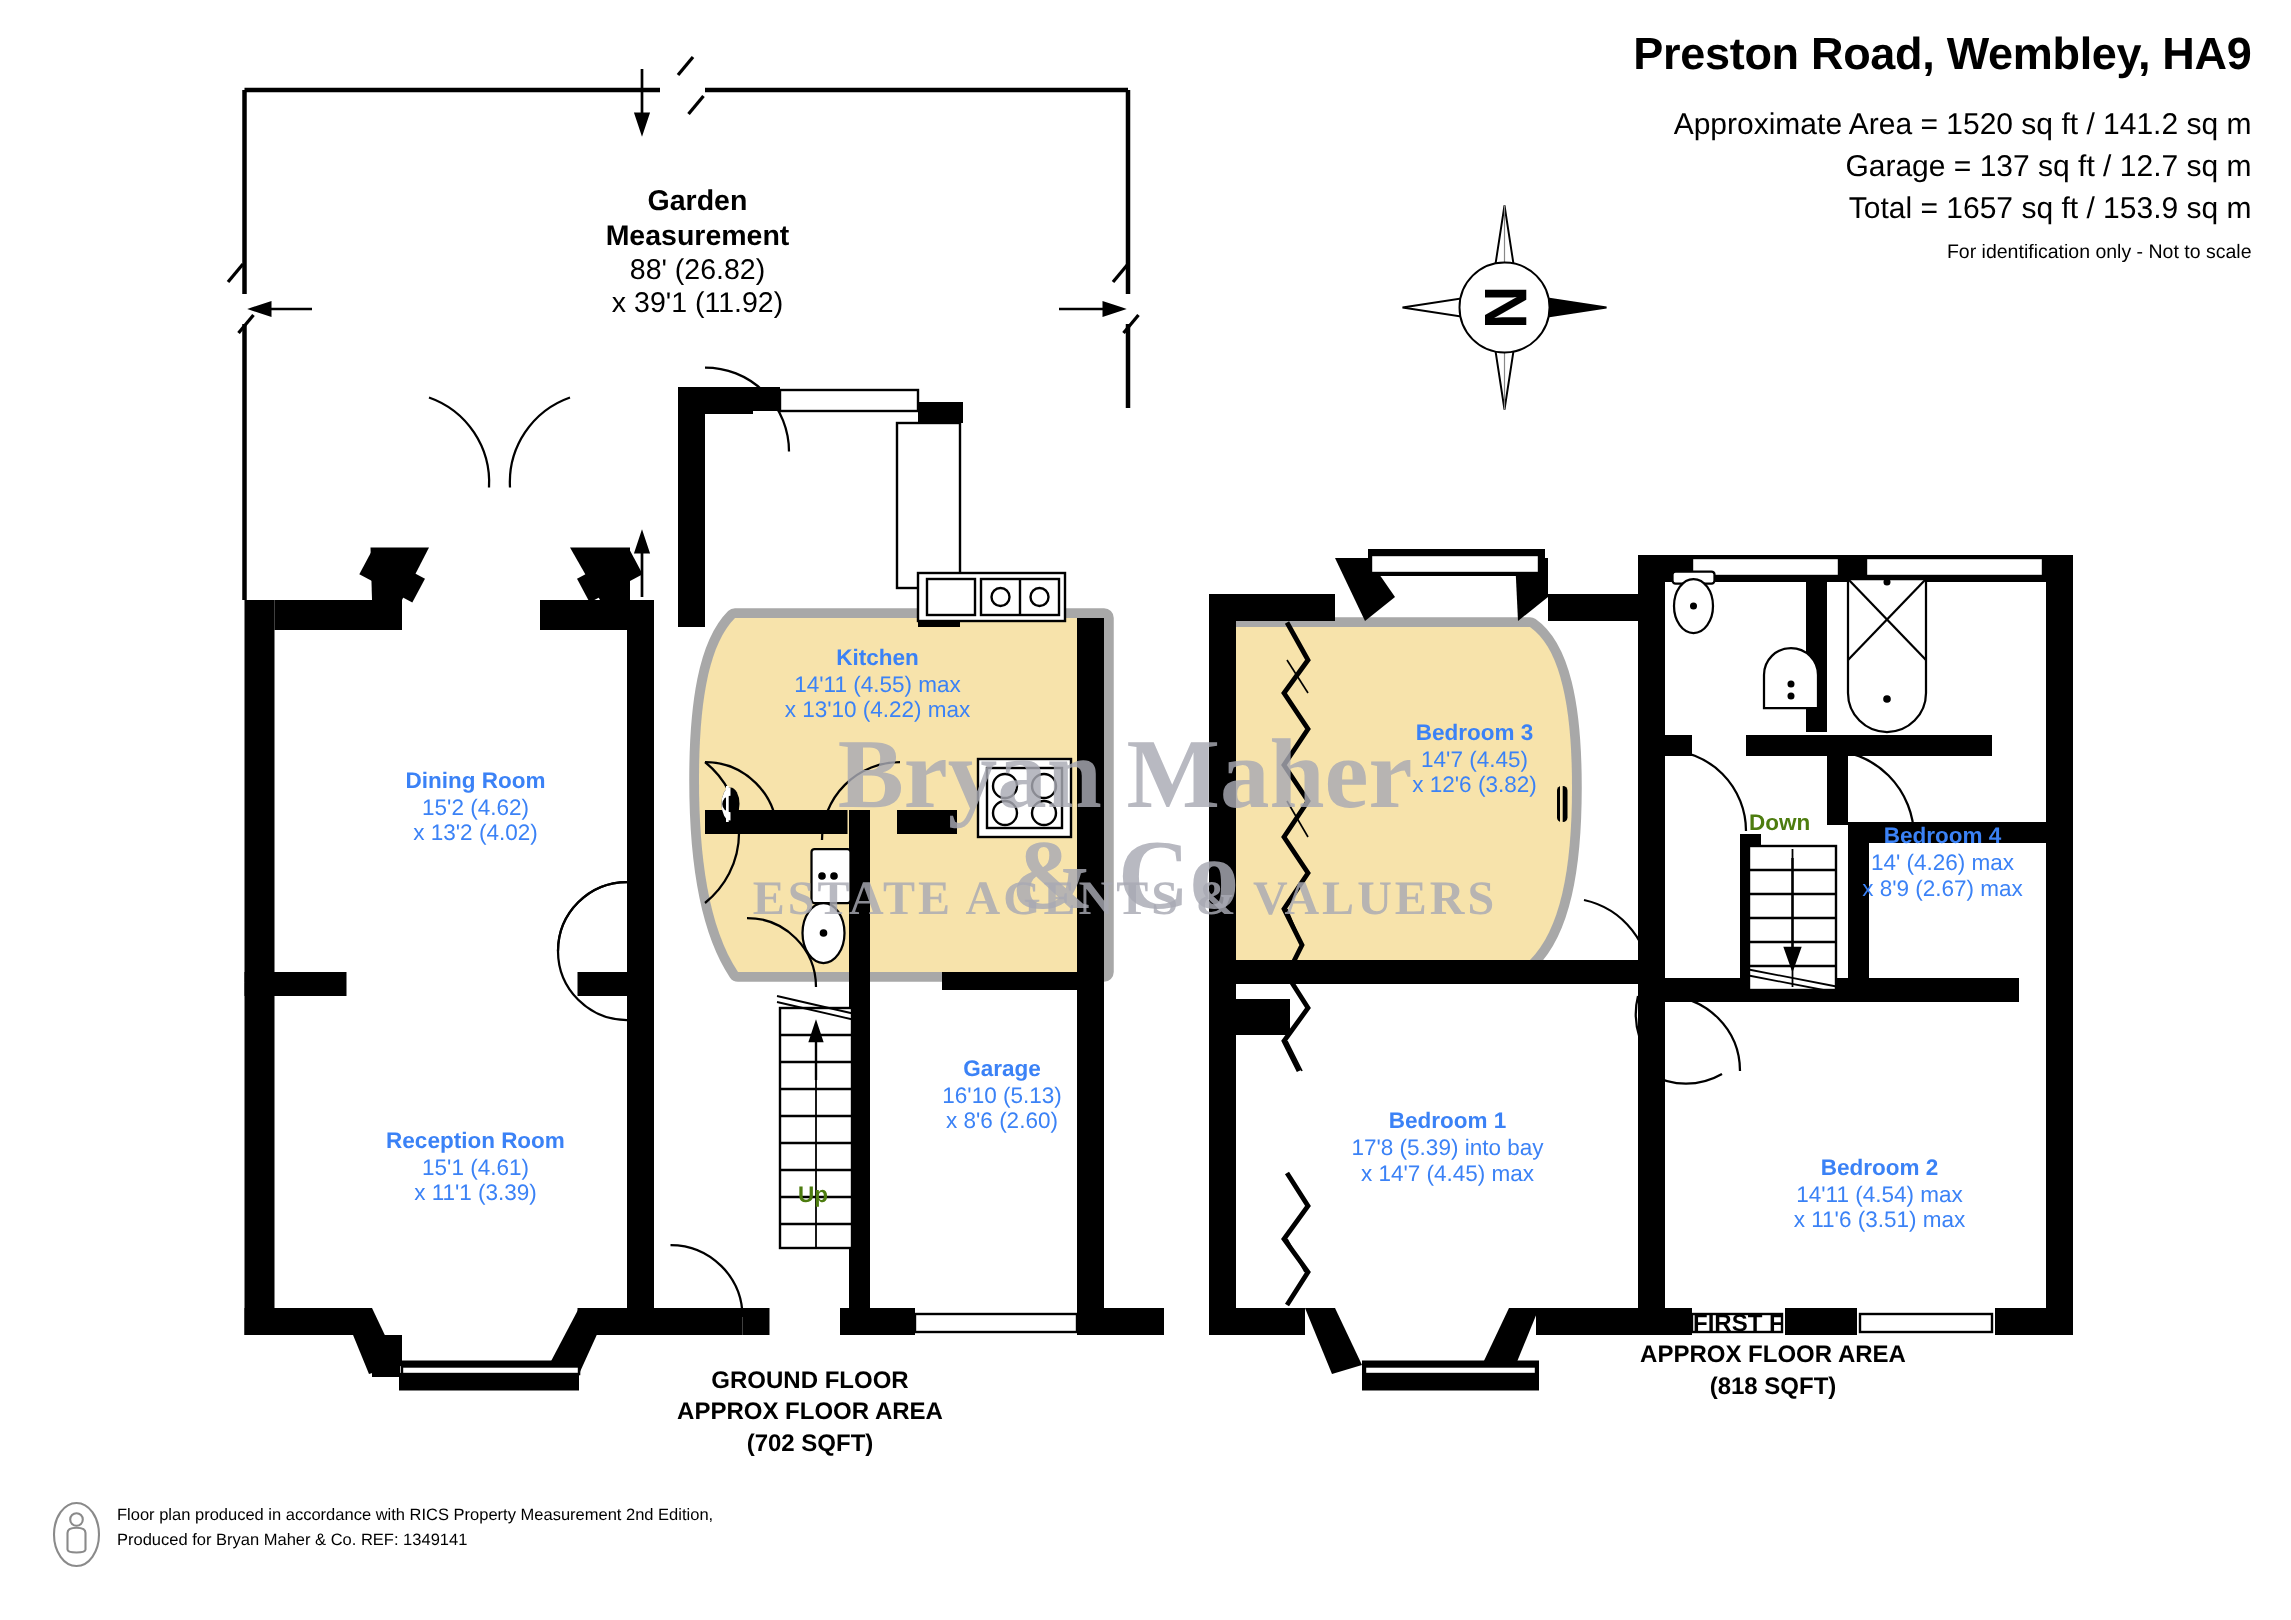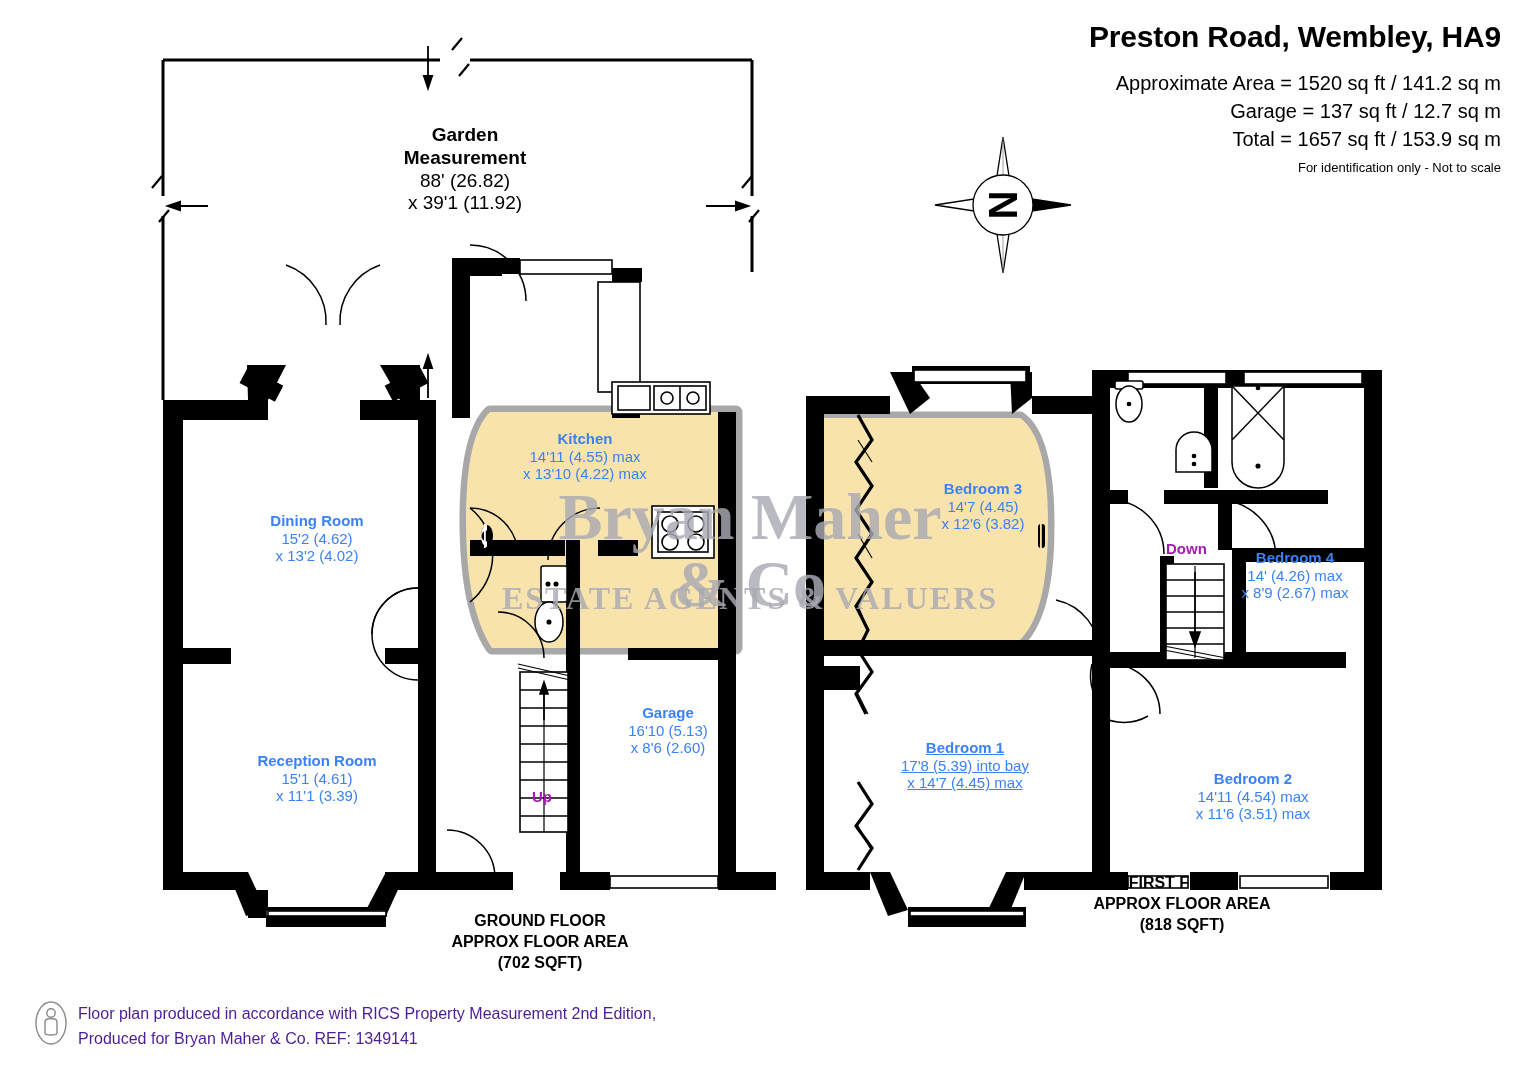--- a/index.html
+++ b/index.html
@@ -80,28 +80,28 @@
     text-align: center;
     font-size: 19px;
     line-height: 1.2;
     white-space: nowrap;
   }
   .garden-label .gl-b { font-weight: bold; }
   .stair-dir {
     position: absolute;
     font-weight: bold;
     font-size: 15px;
-    color: #a21caf;
+    color: #4d7c0f;
   }
   .footer {
     position: absolute;
     left: 78px;
     top: 1002px;
-    font-size: 16px;
-    color: #4c1d95;
+    font-size: 11px;
+    color: #000000;
     line-height: 1.55;
     white-space: nowrap;
   }
   .footer .copy { margin-left: 16px; }
   .footer-icon {
     position: absolute;
     left: 34px;
     top: 1000px;
     width: 34px;
     height: 46px;
@@ -492,21 +492,21 @@
     <div class="room-dim">14'7 (4.45)</div>
     <div class="room-dim">x 12'6 (3.82)</div>
   </div>
 
   <div class="lbl" style="left:1180px; top:549px; width:230px;">
     <div class="room-name">Bedroom 4</div>
     <div class="room-dim">14' (4.26) max</div>
     <div class="room-dim">x 8'9 (2.67) max</div>
   </div>
 
-  <div class="lbl" style="left:840px; top:739px; width:250px;text-decoration:underline;">
+  <div class="lbl" style="left:840px; top:739px; width:250px;">
     <div class="room-name">Bedroom 1</div>
     <div class="room-dim">17'8 (5.39) into bay</div>
     <div class="room-dim">x 14'7 (4.45) max</div>
   </div>
 
   <div class="lbl" style="left:1128px; top:770px; width:250px;">
     <div class="room-name">Bedroom 2</div>
     <div class="room-dim">14'11 (4.54) max</div>
     <div class="room-dim">x 11'6 (3.51) max</div>
   </div>

